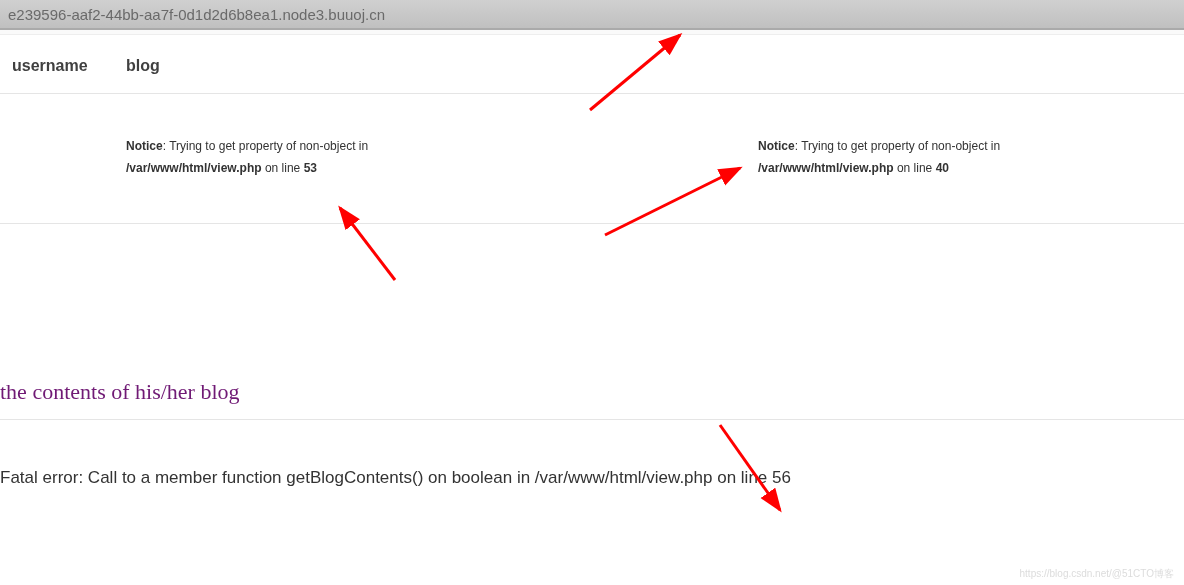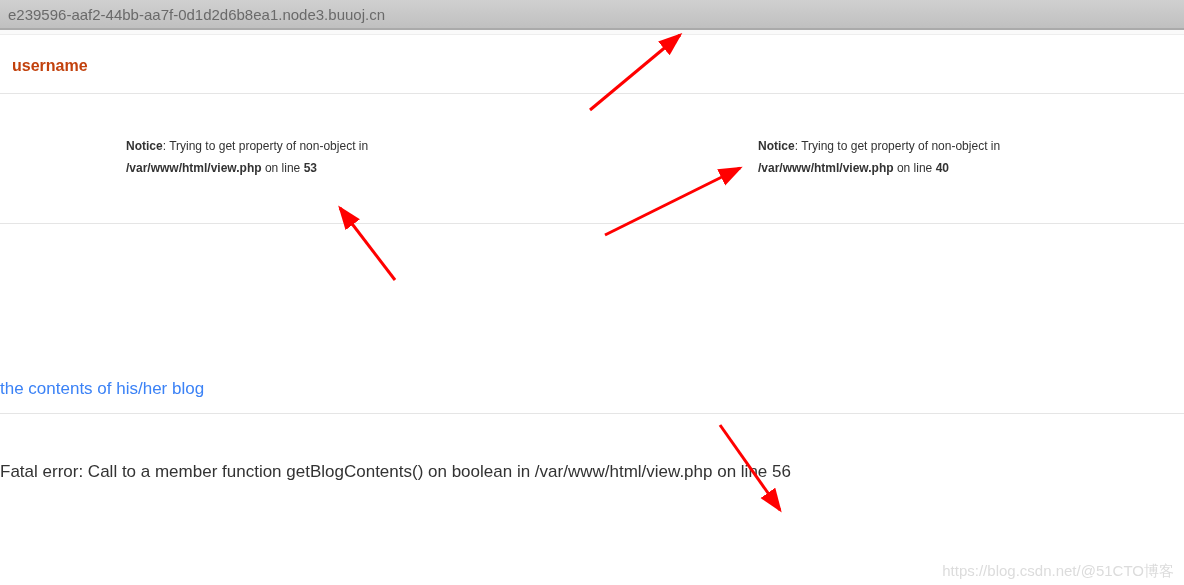--- a/index.html
+++ b/index.html
@@ -31,72 +31,74 @@
     }
     .row {
       display: flex;
       border-bottom: 1px solid #e5e5e5;
       min-height: 56px;
       align-items: center;
     }
     .header-row {
       font-weight: 700;
       font-size: 16px;
-      color: #c2410c;
+      color: #404040;
       padding-top: 22px;
       padding-bottom: 18px;
     }
     .col-user { width: 118px; padding-left: 12px; }
     .col-age  { width: 632px; padding-left: 8px; padding-right: 30px; }
     .col-blog { flex: 1; padding-left: 8px; padding-right: 12px; }
     .data-row { padding-top: 42px; padding-bottom: 44px; align-items: flex-start; }
     .notice {
       font-size: 12px;
       line-height: 1.8;
       color: #333;
     }
     .notice b, .notice strong { font-weight: 700; }
     .blog-section {
       margin-top: 155px;
-      font-size: 17px;
-      color: #3b82f6;
+      font-size: 22px;
+      color: #701a75;
       padding: 0 0 14px 0;
       border-bottom: 1px solid #e5e5e5;
+      font-family: Liberation Serif, serif;
     }
     .fatal {
       margin-top: 48px;
       font-size: 17px;
       color: #333;
       padding-left: 0;
     }
     .fatal strong { font-weight: 400; }
     .watermark {
       position: absolute;
       right: 10px;
       bottom: 4px;
-      font-size: 15px;
+      font-size: 10px;
       color: #dcdcdc;
     }
     svg.annotation {
       position: absolute;
       top: 0;
       left: 0;
       pointer-events: none;
     }
   </style>
 </head>
 <body>
 
 <div class="address-bar">
   <span class="url-domain">e239596-aaf2-44bb-aa7f-0d1d2d6b8ea1.node3.buuoj.cn</span>
 </div>
 <div class="page-sep"></div>
 
 <div class="row header-row">
   <div class="col-user">username</div>
+  <div class="col-blog">blog</div>
 </div>
 
 <div class="row data-row">
   <div class="col-user"></div>
   <div class="col-age notice">
     <strong>Notice</strong><span>: Trying to get property of non-object in </span><br>
     <strong>/var/www/html/view.php</strong><span> on line </span><strong>53</strong>
   </div>
   <div class="col-blog notice">
     <strong>Notice</strong><span>: Trying to get property of non-object in </span><br>

